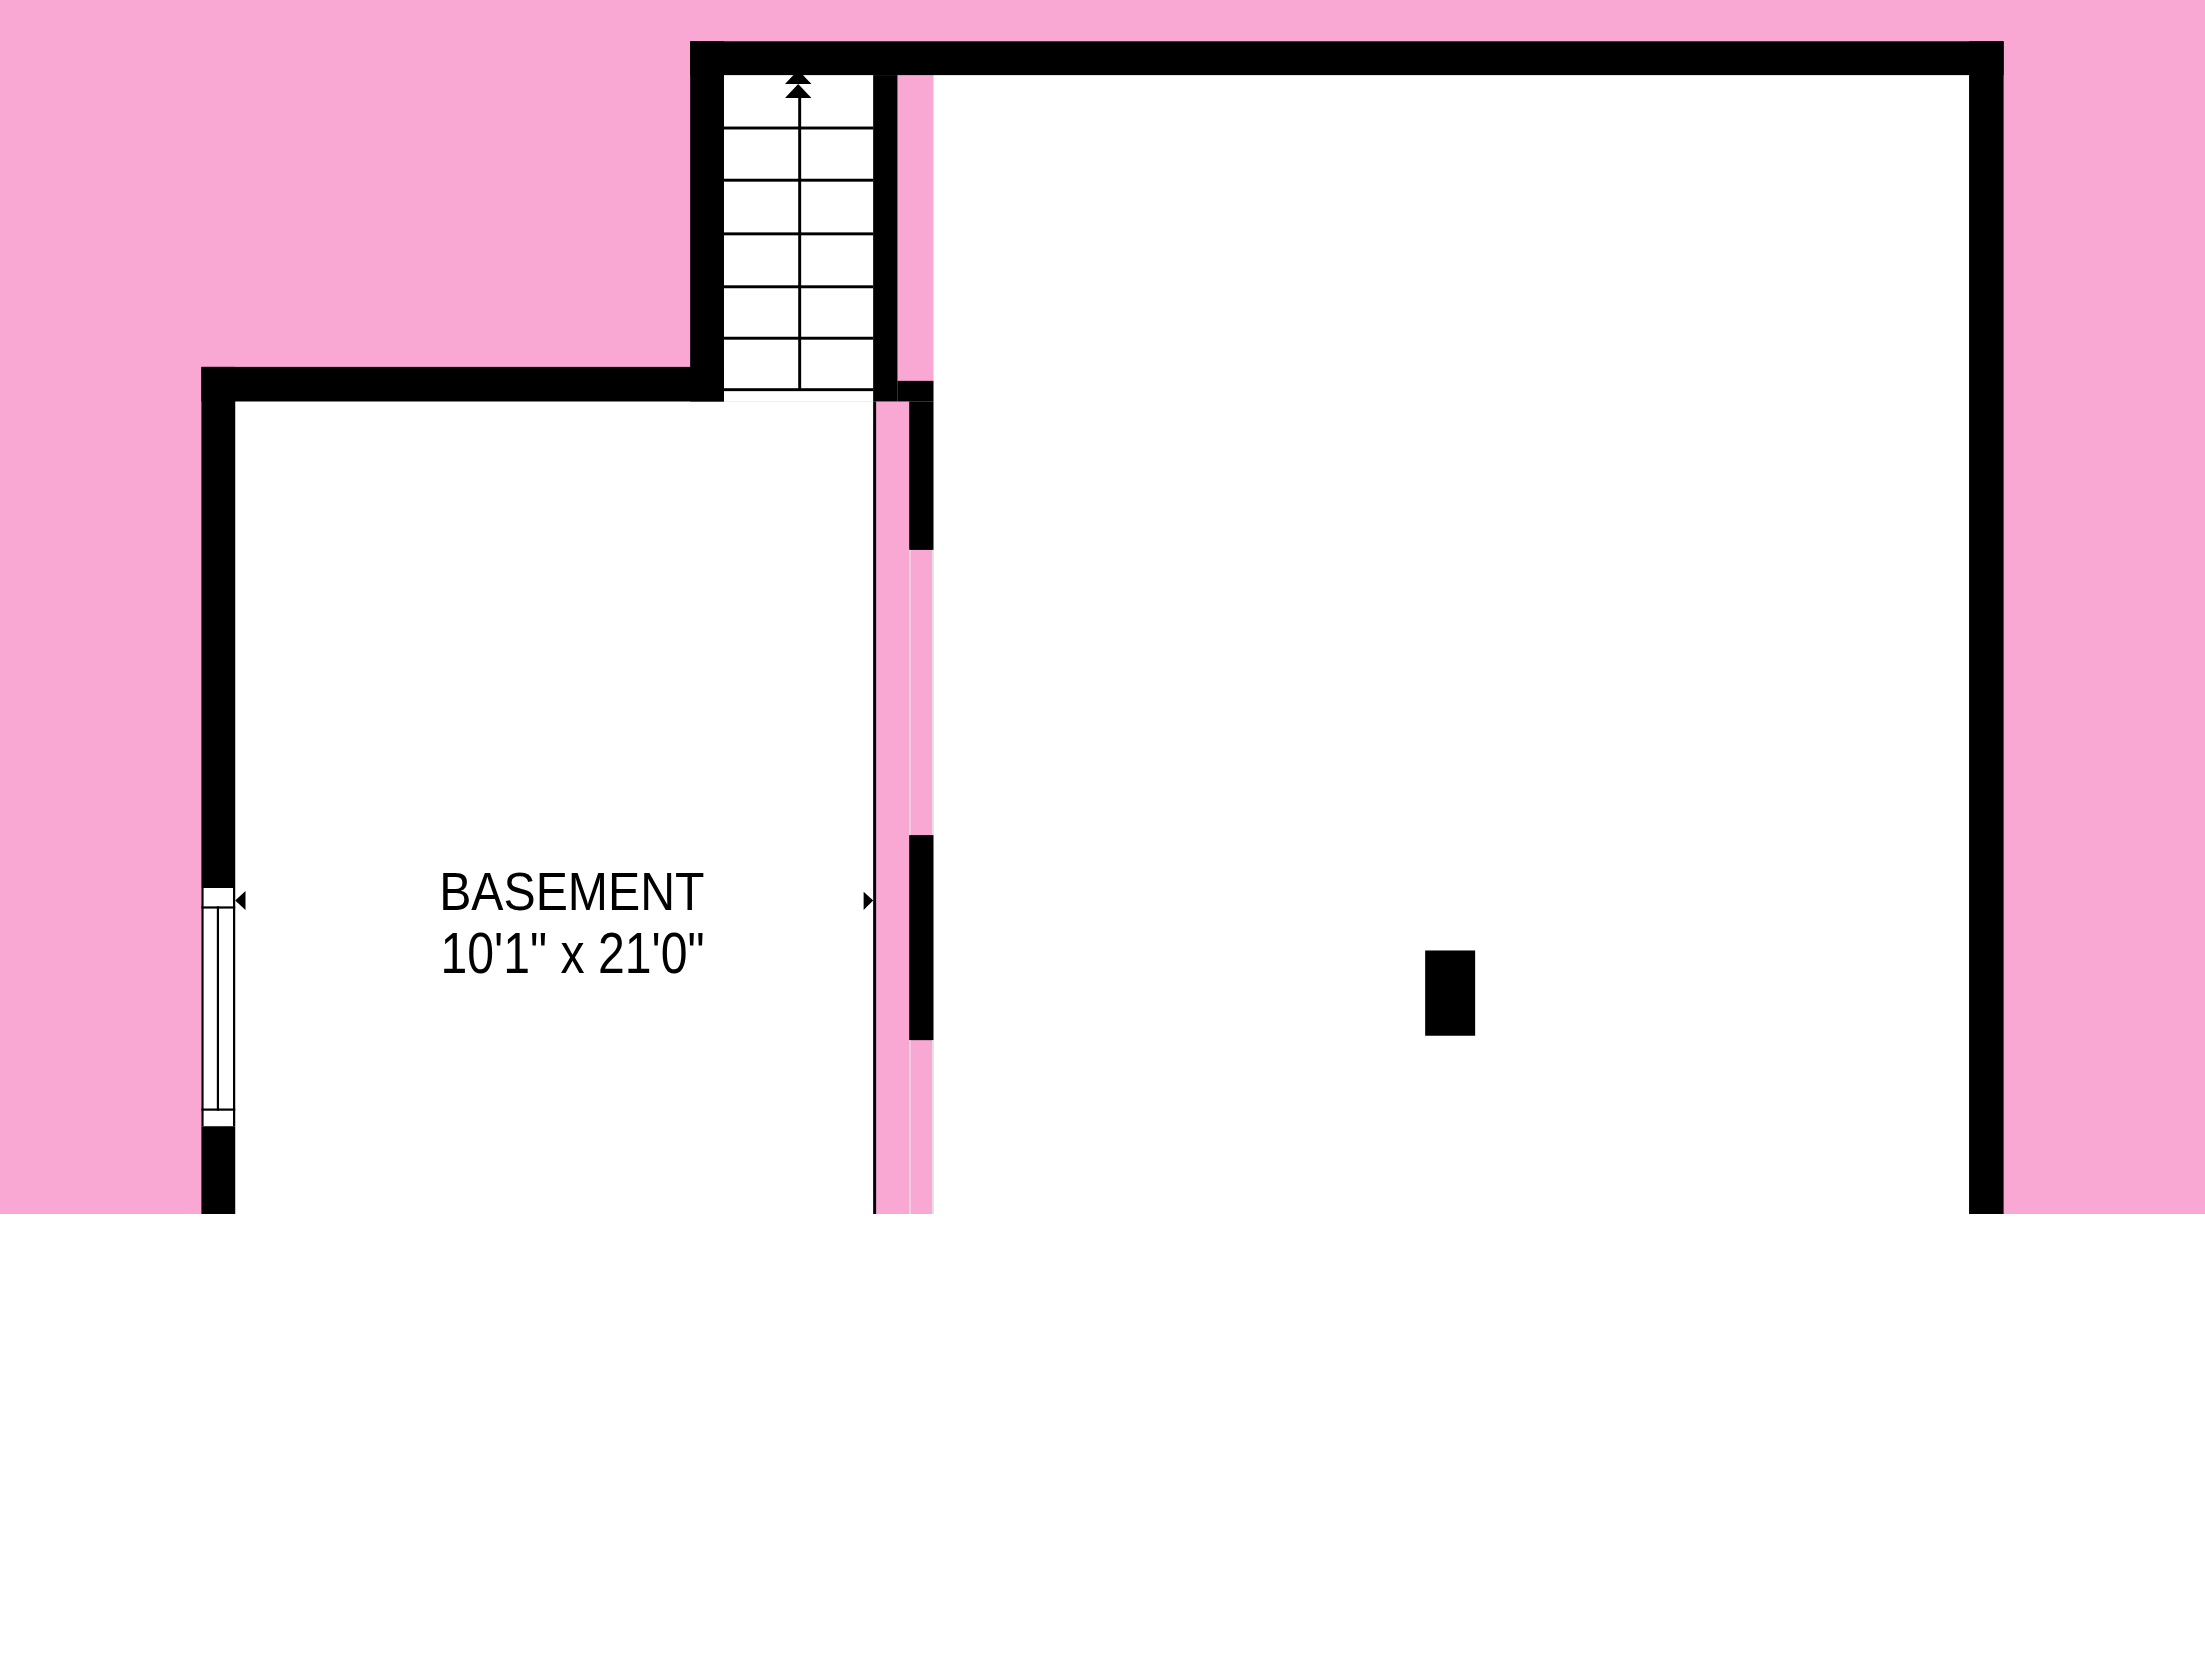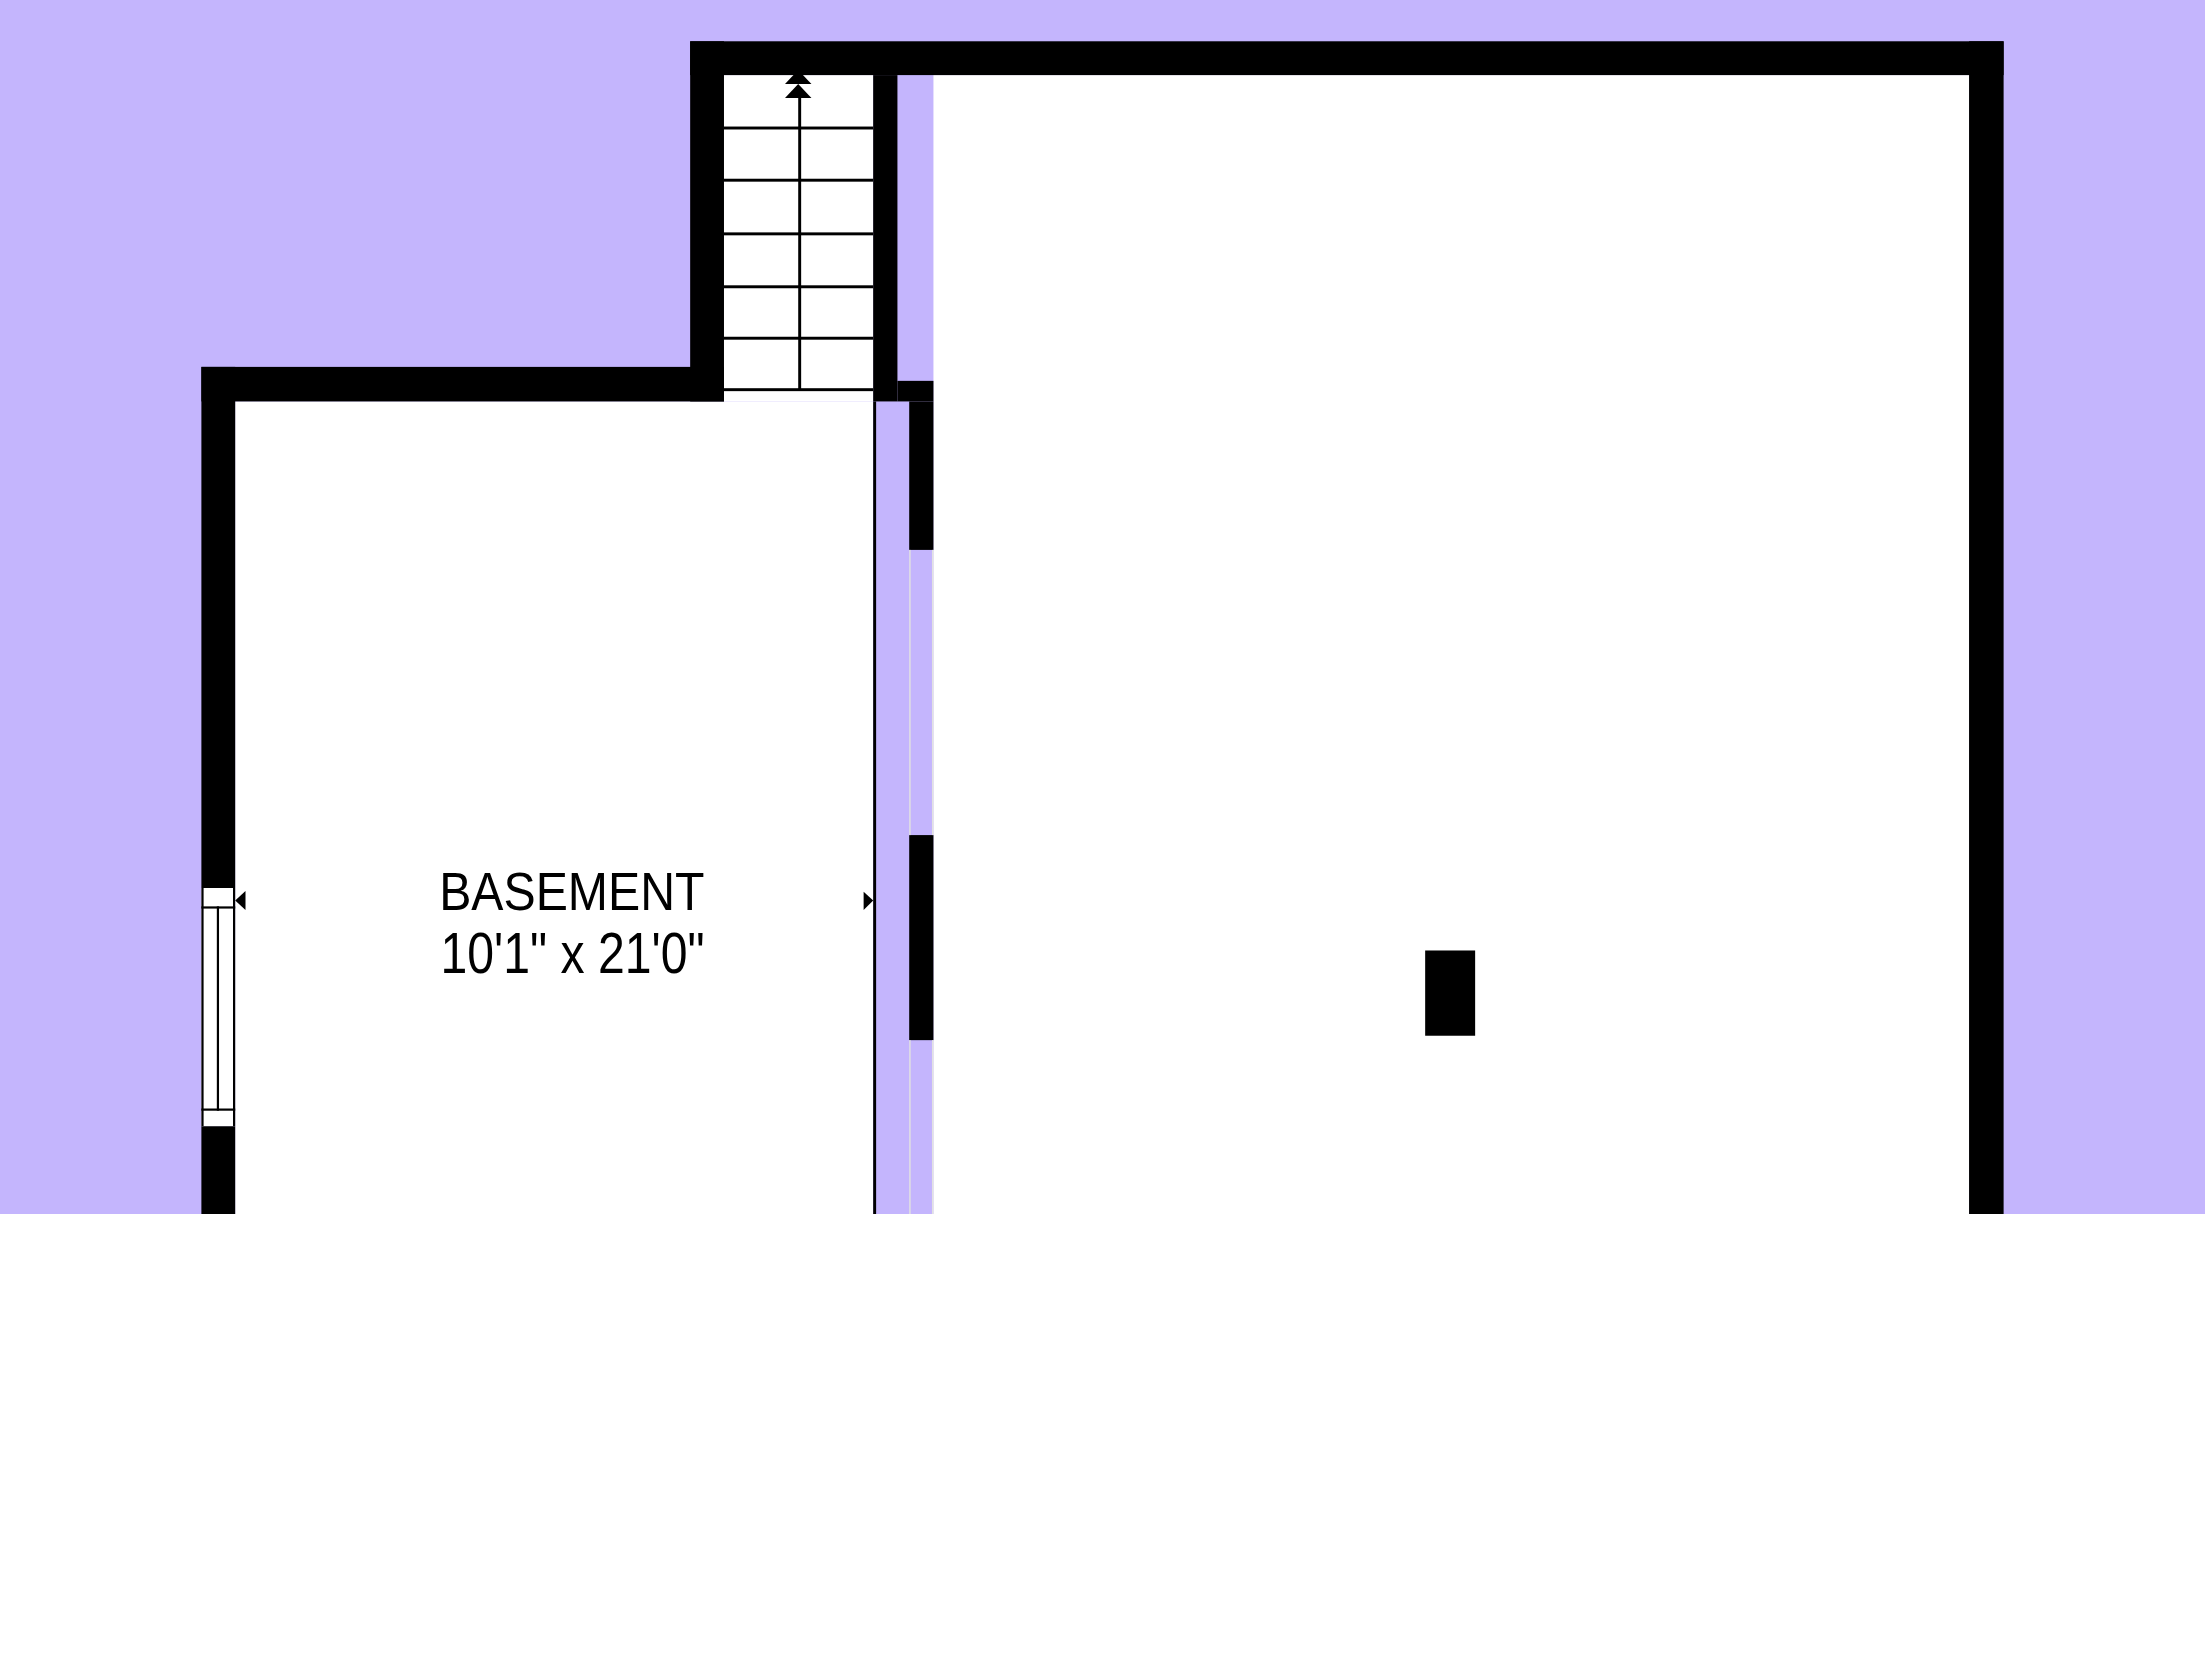--- a/index.html
+++ b/index.html
@@ -1,16 +1,16 @@
 <!DOCTYPE html>
 <html style="font-size:11.8px"><head>
 <meta charset="utf-8">
 <style>
   html,body{margin:0;padding:0;background:#ffffff;}
-  #plan{position:relative;width:2205px;height:1214px;background:#c4b5fd;overflow:hidden;
+  #plan{position:relative;width:2205px;height:1214px;background:#f9a8d4;overflow:hidden;
         font-family:"Liberation Sans", sans-serif;text-align:center;}
   svg{position:absolute;left:0;top:0;}
 </style>
 </head>
 <body>
 <div id="plan">
 <svg width="2205" height="1654" viewBox="0 0 3000 2250">
 
   <rect x="320" y="546" width="868" height="1371" fill="#ffffff"></rect>
 

